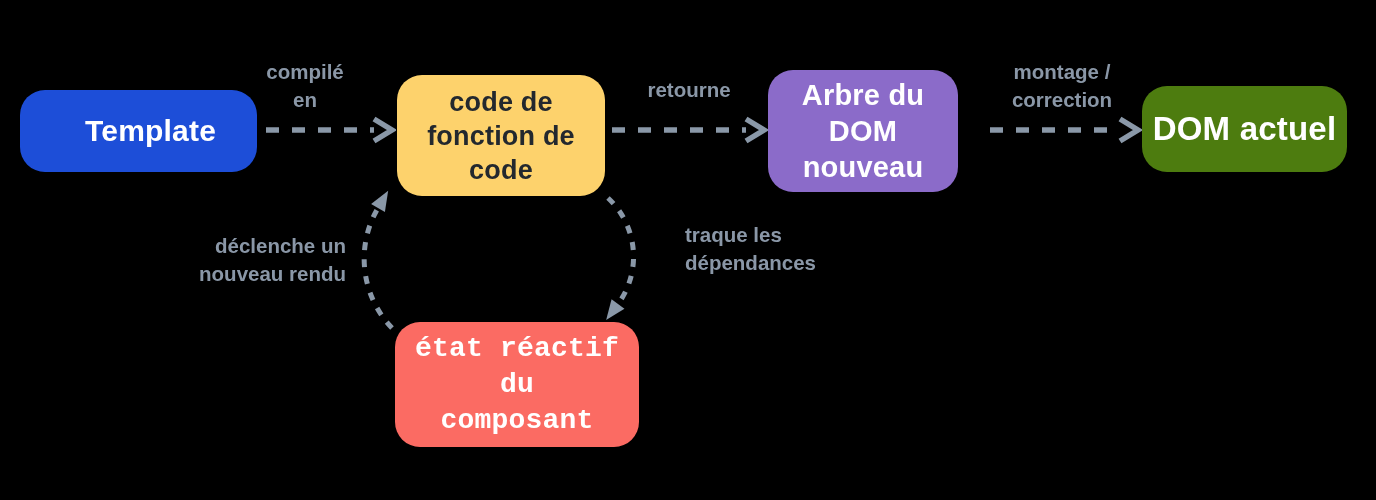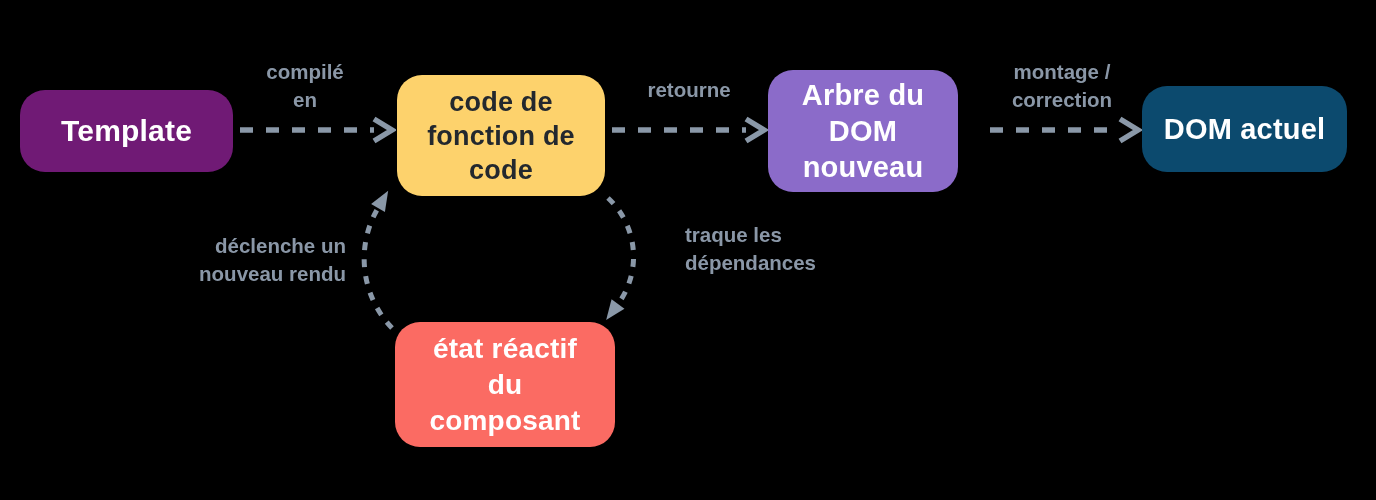--- a/index.html
+++ b/index.html
@@ -71,40 +71,40 @@
         <path class="tri" d="M2 2 L22 10 L2 18 Z"></path>
       </marker>
     </defs>
     <path class="dash" d="M240 130 H374" marker-end="url(#chev)"></path>
     <path class="dash" d="M612 130 H746" marker-end="url(#chev)"></path>
     <path class="dash" d="M990 130 H1120" marker-end="url(#chev)"></path>
     <path class="dash small" d="M392 328 A100 100 0 0 1 378 208" marker-end="url(#tri)"></path>
     <path class="dash small" d="M608 198 A80 80 0 0 1 618 304" marker-end="url(#tri)"></path>
   </svg>
 
-  <div class="node" style="left: 20px; top: 90px; width: 213px; height: 82px; font-size: 30px; background: #701a75; color: rgb(255, 255, 255);">
+  <div class="node" style="left: 20px; top: 90px; width: 213px; height: 82px; font-size: 30px; background: #1d4ed8; color: rgb(255, 255, 255); padding-left: 24px;">
     <span class="ln">Template</span>
   </div>
 
   <div class="node" style="left: 397px; top: 75px; width: 208px; height: 121px; font-size: 27px; line-height: 34px; background: rgb(253, 210, 108); color: rgb(35, 40, 46);">
     <span class="ln">code de</span>
     <span class="ln">fonction de</span>
     <span class="ln">code</span>
   </div>
 
   <div class="node" style="left: 768px; top: 70px; width: 190px; height: 122px; font-size: 29px; line-height: 36px; background: rgb(139, 107, 201); color: rgb(255, 255, 255);">
     <span class="ln">Arbre du DOM</span>
     <span class="ln">nouveau</span>
   </div>
 
-  <div class="node" style="left: 1142px; top: 86px; width: 205px; height: 86px; font-size: 29px; background: #0c4a6e; color: rgb(255, 255, 255);">
+  <div class="node" style="left: 1142px; top: 86px; width: 205px; height: 86px; font-size: 33px; background: #4d7c0f; color: rgb(255, 255, 255);">
     <span class="ln">DOM actuel</span>
   </div>
 
-  <div class="node" style="left: 395px; top: 322px; width: 220px; height: 125px; font-size: 28px; line-height: 36px; background: rgb(251, 107, 99); color: rgb(255, 255, 255);">
+  <div class="node" style="left: 395px; top: 322px; width: 244px; height: 125px; font-size: 28px; line-height: 36px; background: rgb(251, 107, 99); color: rgb(255, 255, 255); font-family: Liberation Mono, monospace;">
     <span class="ln">état réactif</span>
     <span class="ln">du</span>
     <span class="ln">composant</span>
   </div>
 
   <div class="edge-label c" style="left:235px; top:58px; width:140px;">
     <span class="ln">compilé</span>
     <span class="ln">en</span>
   </div>
 

